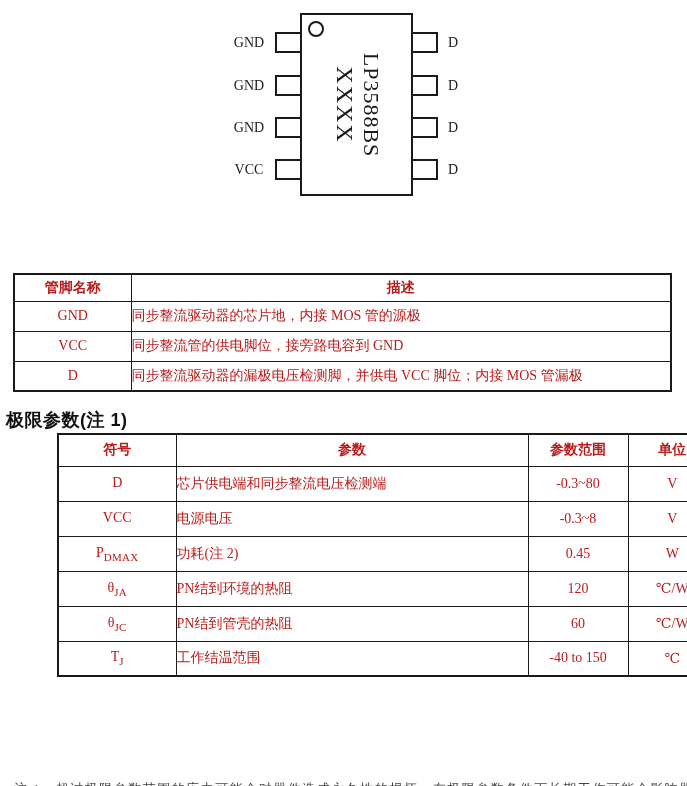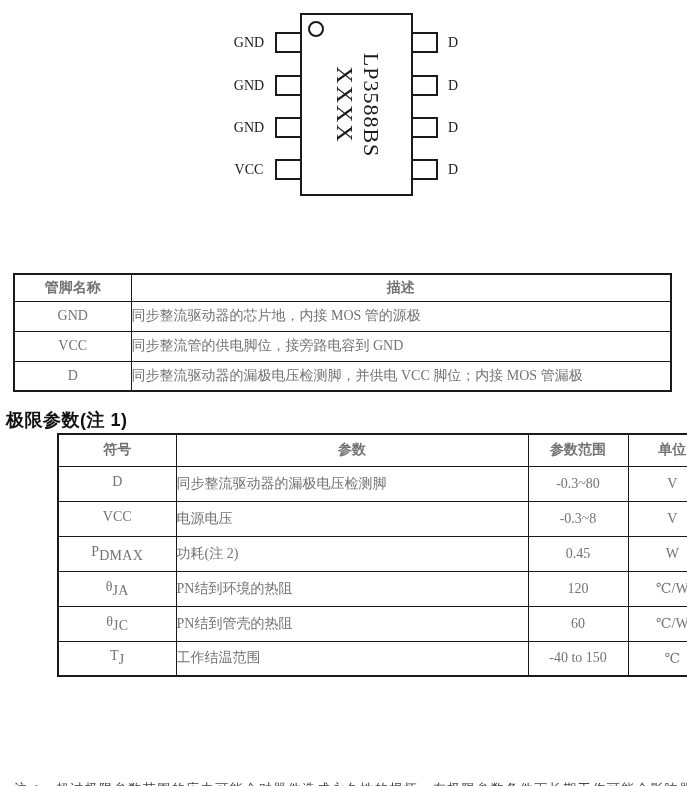--- a/index.html
+++ b/index.html
@@ -40,21 +40,21 @@
   .pin-label.left  { left:228px; width:42px; text-align:center; }
   .pin-label.right { left:448px; width:22px; text-align:left; }
 
   
   table {
     position:absolute; left:13px; width:659px;
     border-collapse:collapse; table-layout:fixed; background:#fff;
     border:2px solid #1a1a1a;
   }
   th, td {
-    border:1px solid #1a1a1a; font-size:14px; color:#737373;
+    border:1px solid #1a1a1a; font-size:14px; color:#b91c1c;
     vertical-align:middle; padding:0;
   }
   th { font-weight:bold; text-align:center; }
   td.c { text-align:center; }
   td.l { text-align:left; }
 
   .pin-table { top:273px; }
   .pin-table th { height:27px; }
   .pin-table td { height:30px; }
   .pin-table col.c1 { width:117px; }
@@ -66,21 +66,21 @@
   }
 
   .limits-table { top:433px;margin-left:44px; }
   .limits-table th { height:32px; }
   .limits-table td { height:35px; }
   .limits-table col.c1 { width:118px; }
   .limits-table col.c2 { width:352px; }
   .limits-table col.c3 { width:100px; }
   .limits-table col.c4 { width:89px; }
 
-  sub { font-size:14px; letter-spacing:0.3px; }
+  sub { font-size:11px; letter-spacing:0.3px; }
 
   
   .clipped-footnote {
     position:absolute; left:0; top:781px; width:687px; height:5px;
     overflow:hidden; font-size:13px; line-height:15px;
     padding-left:14px; letter-spacing:1.5px; color:#444; white-space:nowrap;
   }
 </style>
 </head>
 <body>
@@ -153,21 +153,21 @@
     <tbody>
         <tr>
       <th>符号</th>
       <th>参数</th>
       <th>参数范围</th>
       <th>单位</th>
     </tr>
 
     <tr>
       <td class="c"><span>D</span><sub></sub></td>
-      <td class="l">同步整流驱动器的漏极电压检测脚</td>
+      <td class="l">芯片供电端和同步整流电压检测端</td>
       <td class="c">-0.3~80</td>
       <td class="c">V</td>
     </tr>
     <tr>
       <td class="c"><span>VCC</span><sub></sub></td>
       <td class="l">电源电压</td>
       <td class="c">-0.3~8</td>
       <td class="c">V</td>
     </tr>
     <tr>

